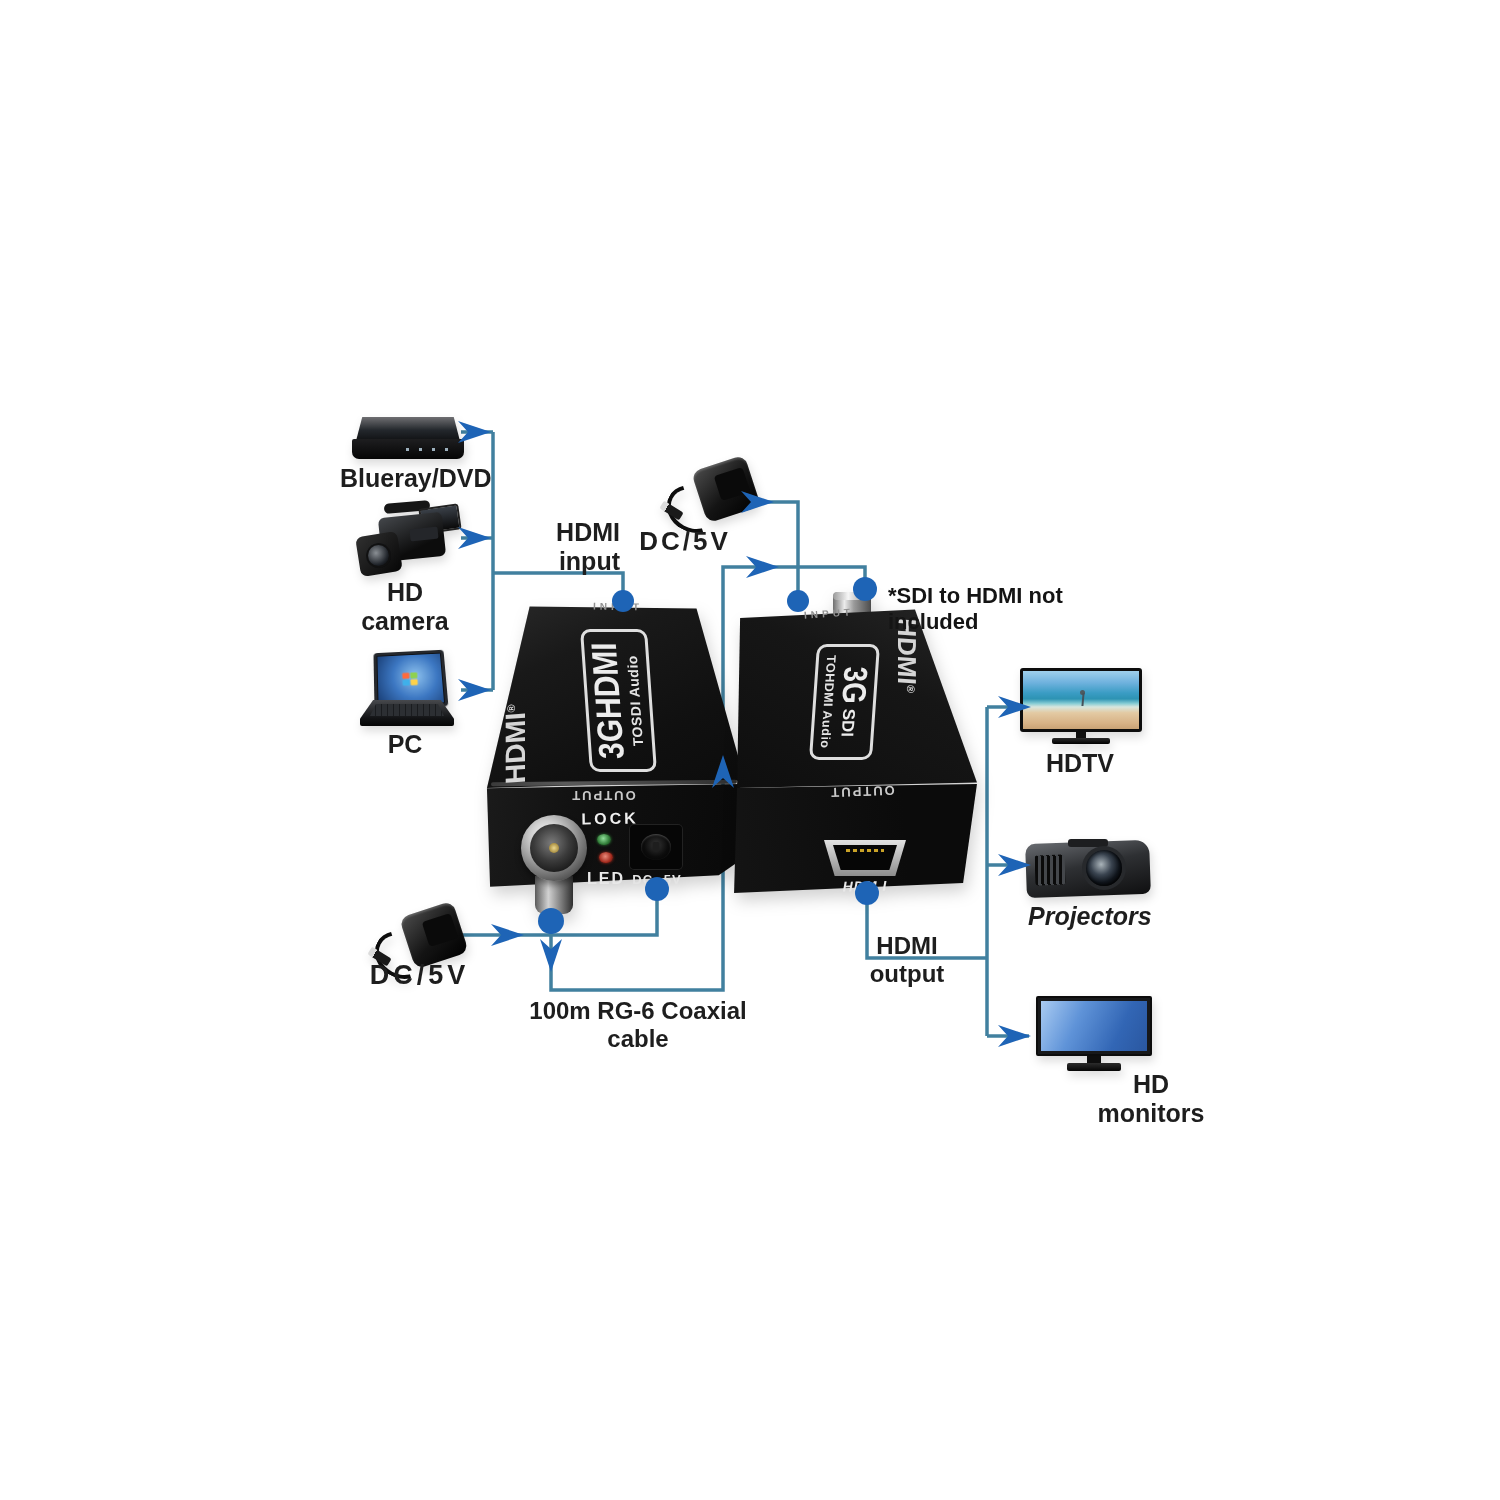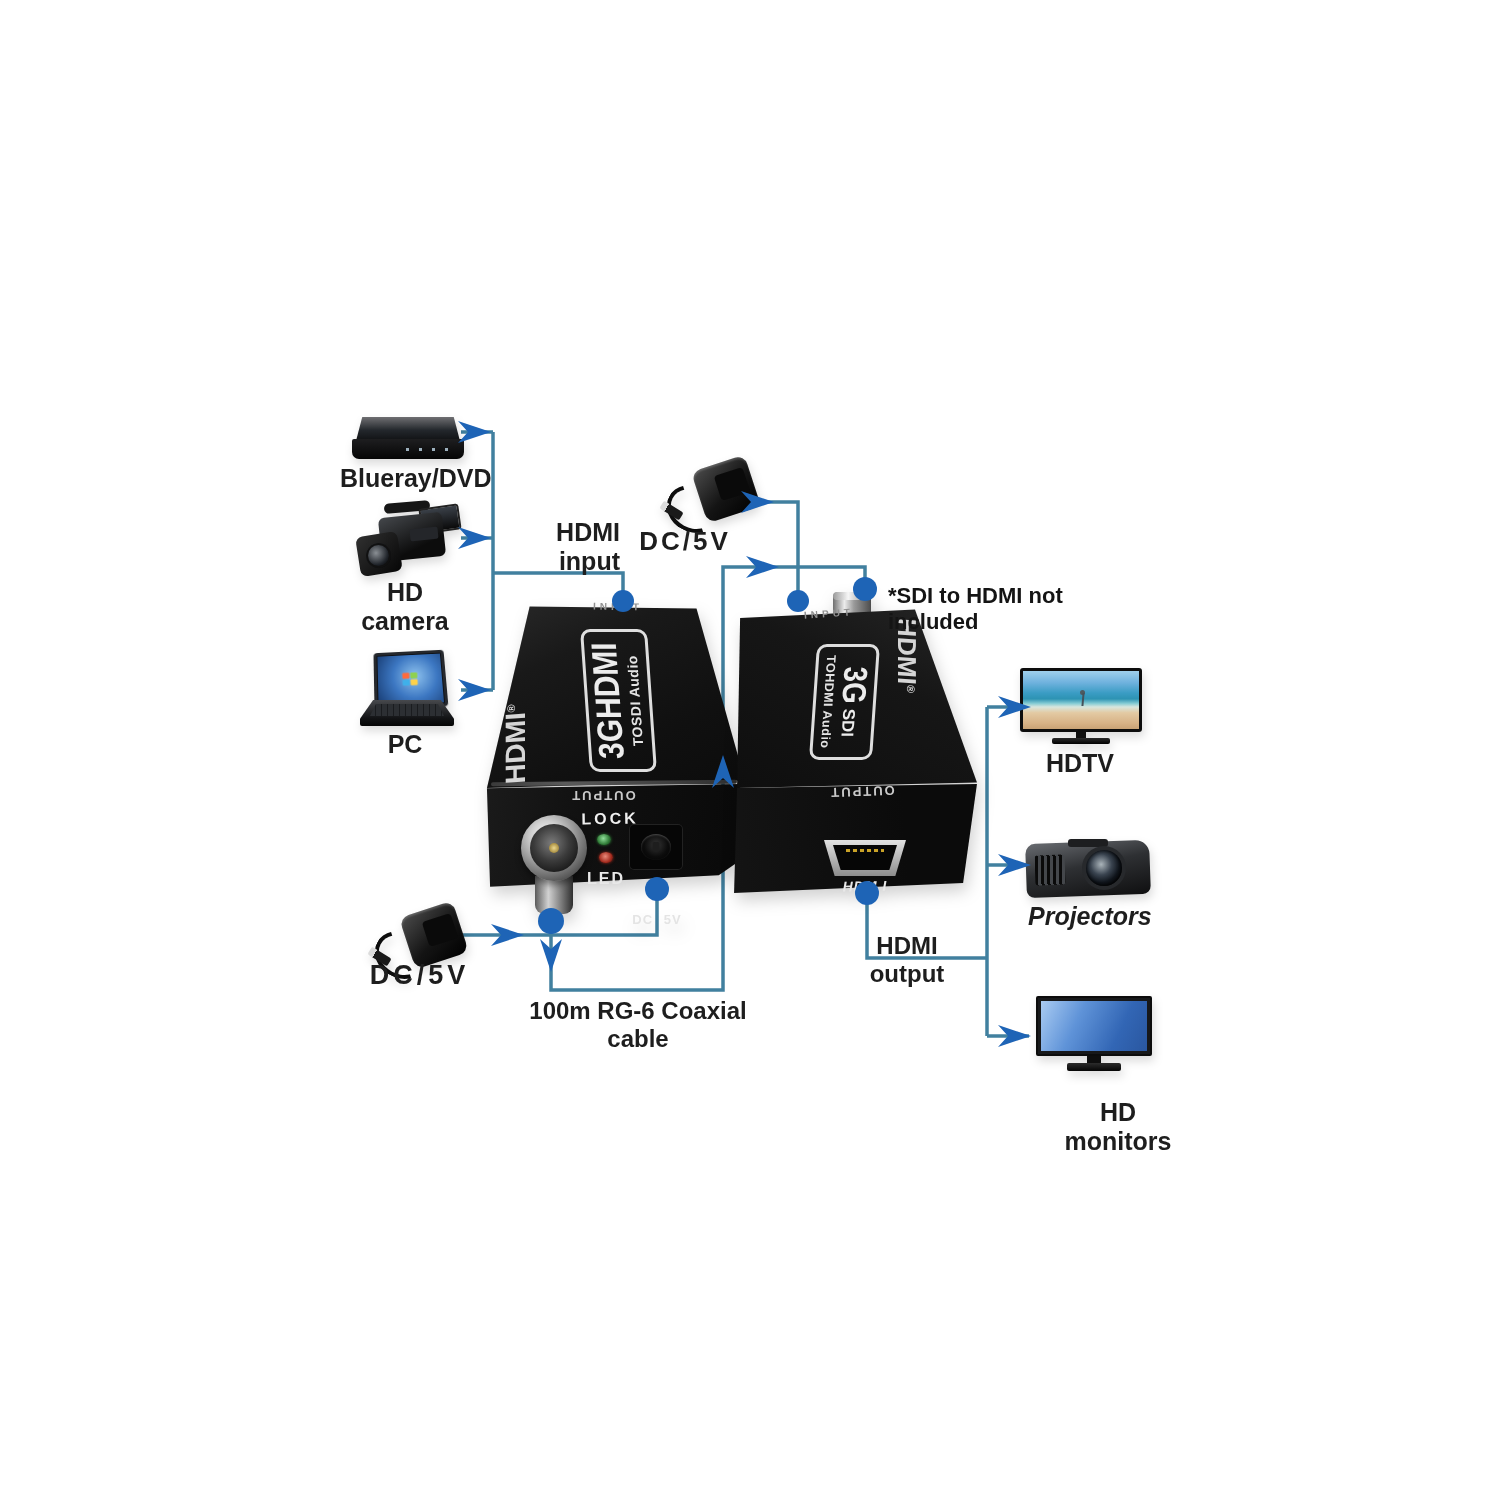--- a/index.html
+++ b/index.html
@@ -131,21 +131,21 @@
   #convR .outLbl{left:94px;top:184px;transform:rotate(178deg);}
   .cv-lock{position:absolute;left:88px;top:212px;width:78px;text-align:center;font-weight:600;font-size:16px;letter-spacing:3px;color:#f0f0f0;transform:rotate(-1deg);z-index:3;}
   .led{position:absolute;width:14px;height:11px;border-radius:50%;z-index:3;}
   .led.green{left:114px;top:236px;background:radial-gradient(circle at 45% 40%,#90e09a,#2f7a36 60%,#14321a);box-shadow:0 0 3px #2f7a36;}
   .led.red{left:116px;top:254px;background:radial-gradient(circle at 45% 40%,#e98a7a,#a32a1d 60%,#3a0d08);box-shadow:0 0 3px #a32a1d;}
   .cv-ledlbl{position:absolute;left:92px;top:272px;width:62px;text-align:center;font-weight:700;font-size:16px;letter-spacing:2px;color:#e8e8e8;z-index:3;}
   .cv-dcjack{position:absolute;left:146px;top:226px;width:54px;height:46px;background:#060606;border-radius:5px;box-shadow:inset 0 0 0 1px #222;z-index:3;}
   .cv-dcjack::before{content:'';position:absolute;left:50%;top:50%;transform:translate(-50%,-50%);width:30px;height:26px;border-radius:50%;
     background:radial-gradient(circle at 50% 42%,#343434 0%,#0c0c0c 55%,#000 100%);box-shadow:inset 0 1px 2px rgba(255,255,255,.25);}
   .cv-dcjack::after{content:'';position:absolute;left:50%;top:50%;transform:translate(-50%,-50%);width:7px;height:10px;background:#1e1e1e;border-radius:2px;}
-  .cv-dclbl{position:absolute;left:146px;top:274px;width:56px;text-align:center;font-weight:700;font-size:13px;letter-spacing:1px;word-spacing:6px;color:#e4e4e4;z-index:3;margin-top:40px;}
+  .cv-dclbl{position:absolute;left:146px;top:274px;width:56px;text-align:center;font-weight:700;font-size:13px;letter-spacing:1px;word-spacing:6px;color:#e4e4e4;z-index:3;}
   .cv-bnc{position:absolute;left:38px;top:217px;width:66px;height:66px;border-radius:50%;z-index:3;
     background:radial-gradient(circle at 38% 32%,#fafafa 0%,#cfcfcf 25%,#8e8e8e 52%,#565656 76%,#333 100%);
     box-shadow:0 4px 6px rgba(0,0,0,.4);}
   .cv-bnc::before{content:'';position:absolute;inset:9px;border-radius:50%;
     background:radial-gradient(circle at 45% 40%,#7b7b7b 0%,#3b3b3b 45%,#151515 82%);}
   .cv-bnc::after{content:'';position:absolute;left:50%;top:50%;transform:translate(-50%,-50%);width:10px;height:10px;border-radius:50%;
     background:radial-gradient(#ecd88e,#8a6d20);}
   .cv-bncbarrel{position:absolute;left:52px;top:278px;width:38px;height:38px;border-radius:0 0 9px 9px;z-index:2;
     background:linear-gradient(90deg,#5a5a5a,#d2d2d2 35%,#7a7a7a 70%,#2e2e2e);}
   .cvr-port{position:absolute;left:96px;top:240px;width:82px;height:36px;z-index:3;
@@ -313,20 +313,20 @@
   </div>
   <div class="lbl" style="left:1028px;top:902px;width:122px;font-style:italic;">Projectors</div>
 
   <div class="dev" style="left:1036px;top:996px;width:116px;height:78px;">
     <div class="mn-frame">
       <div class="mn-screen"></div>
     </div>
     <div class="mn-neck"></div>
     <div class="mn-base"></div>
   </div>
-  <div class="lbl" style="left:1048px;top:1070px;width:140px;margin-top:28px;">HD monitors</div>
+  <div class="lbl" style="left:1081px;top:1070px;width:140px;">HD monitors</div>
 
   <div class="lbl" style="left:498px;top:518px;width:122px;text-align:right;">HDMI input</div>
   <div class="lbl" style="left:848px;top:932px;width:118px;font-size:24px;">HDMI output</div>
   <div class="lbl" style="left:522px;top:997px;width:232px;font-size:24px;">100m RG-6 Coaxial cable</div>
   <div class="note">*SDI to HDMI not included</div>
 
 </div>
 
 </body></html>

